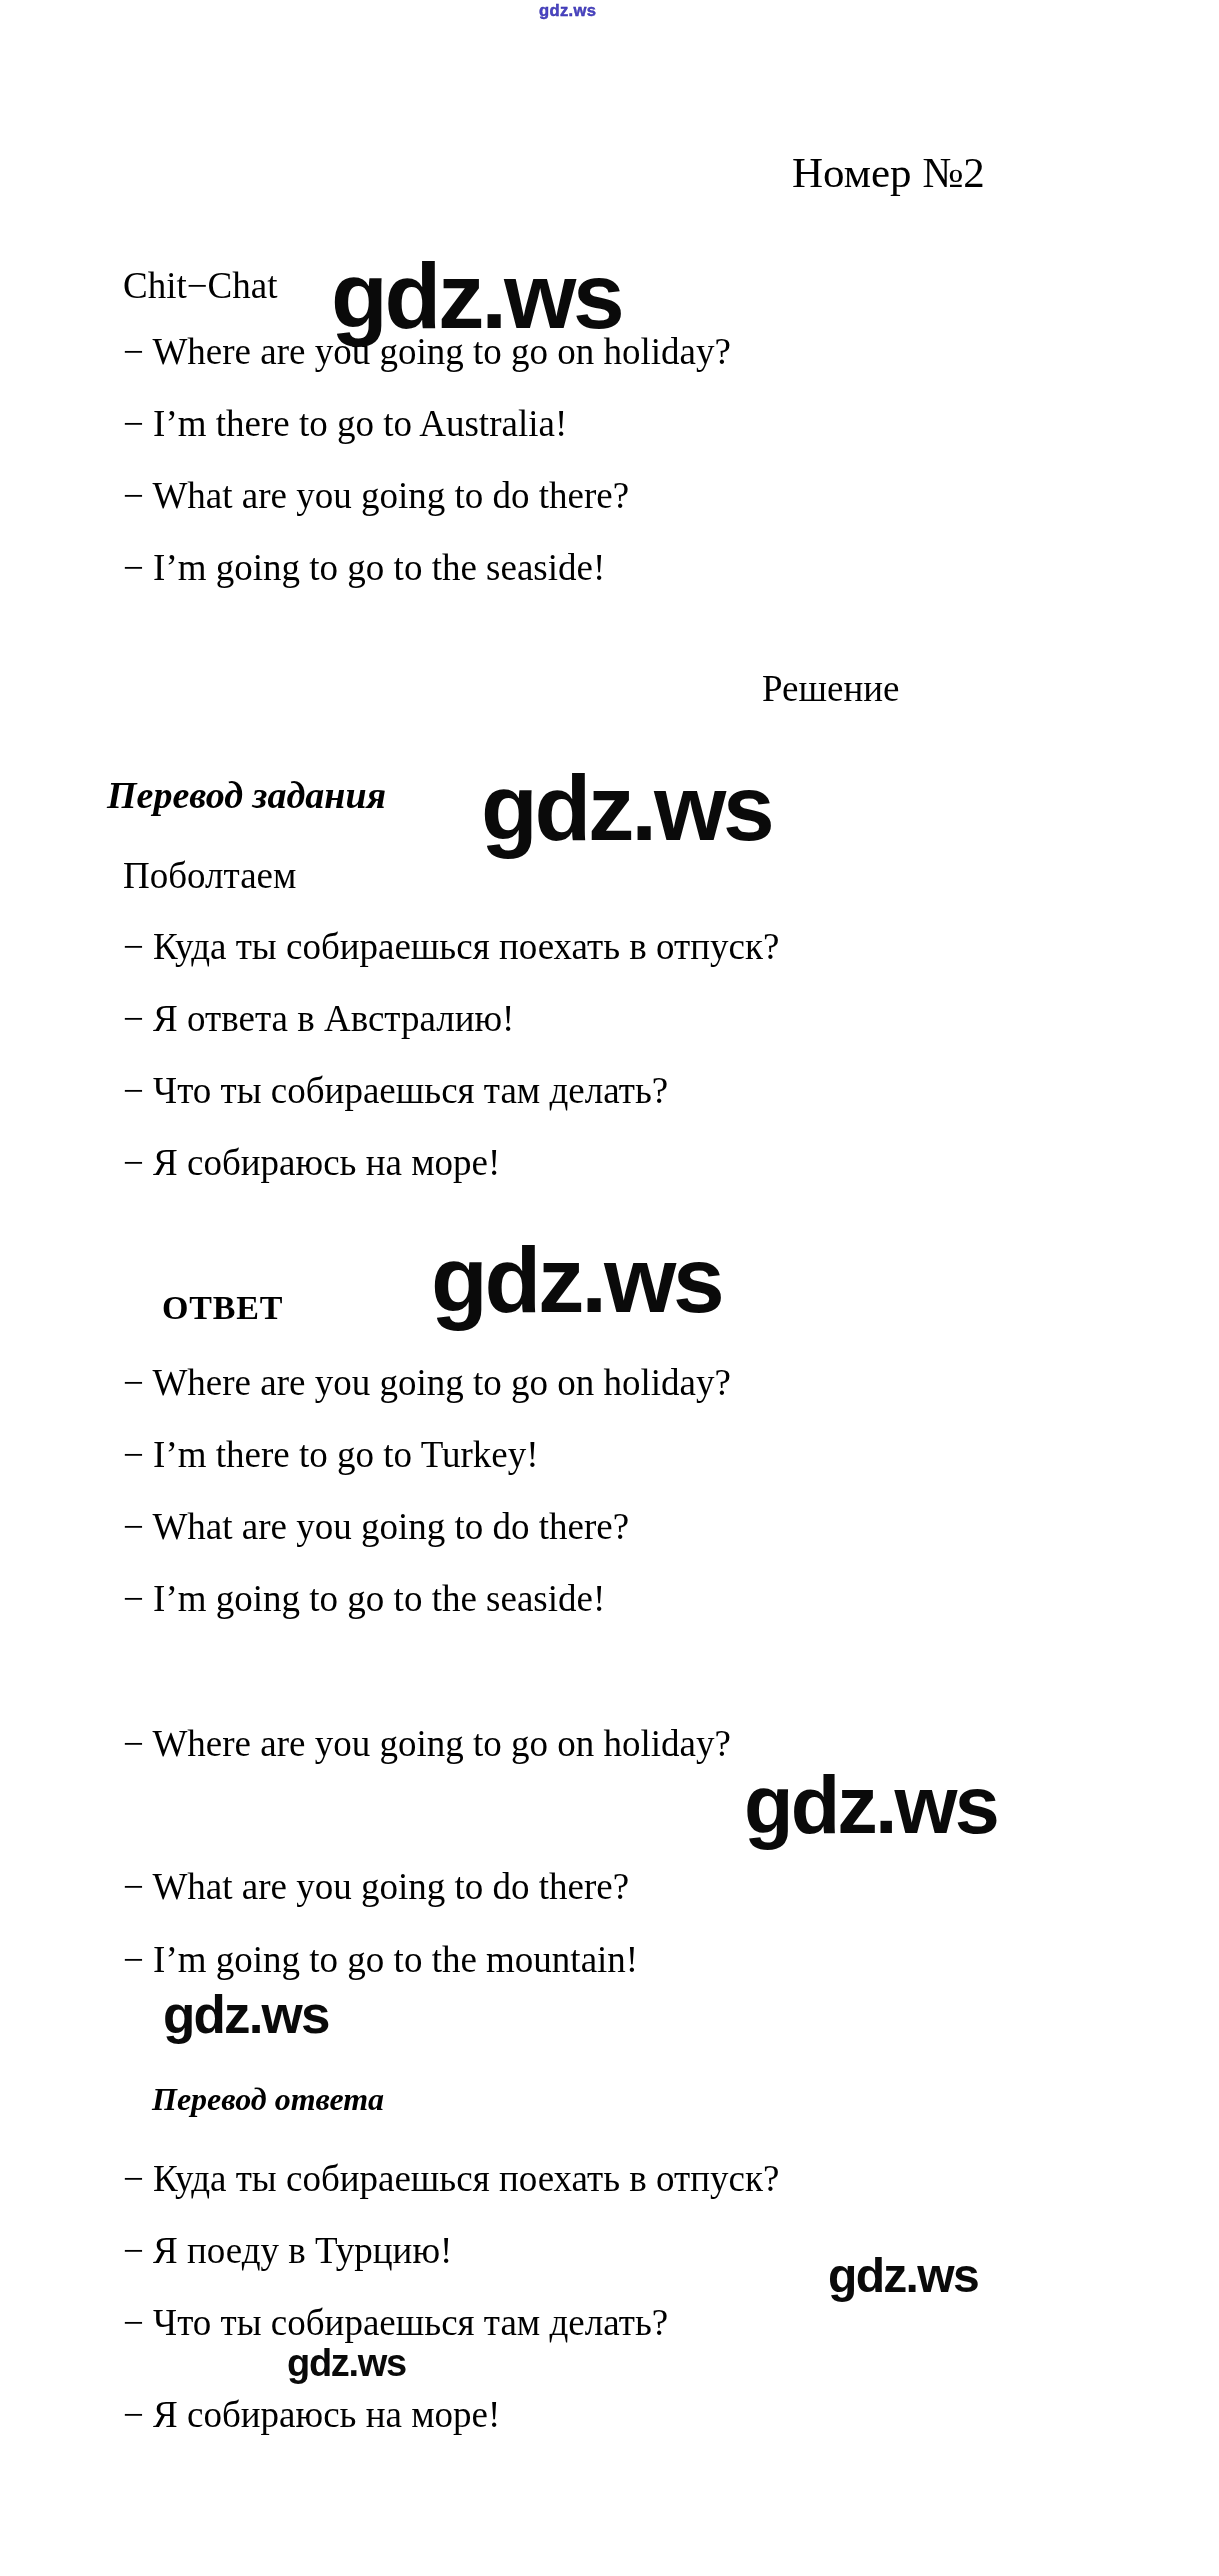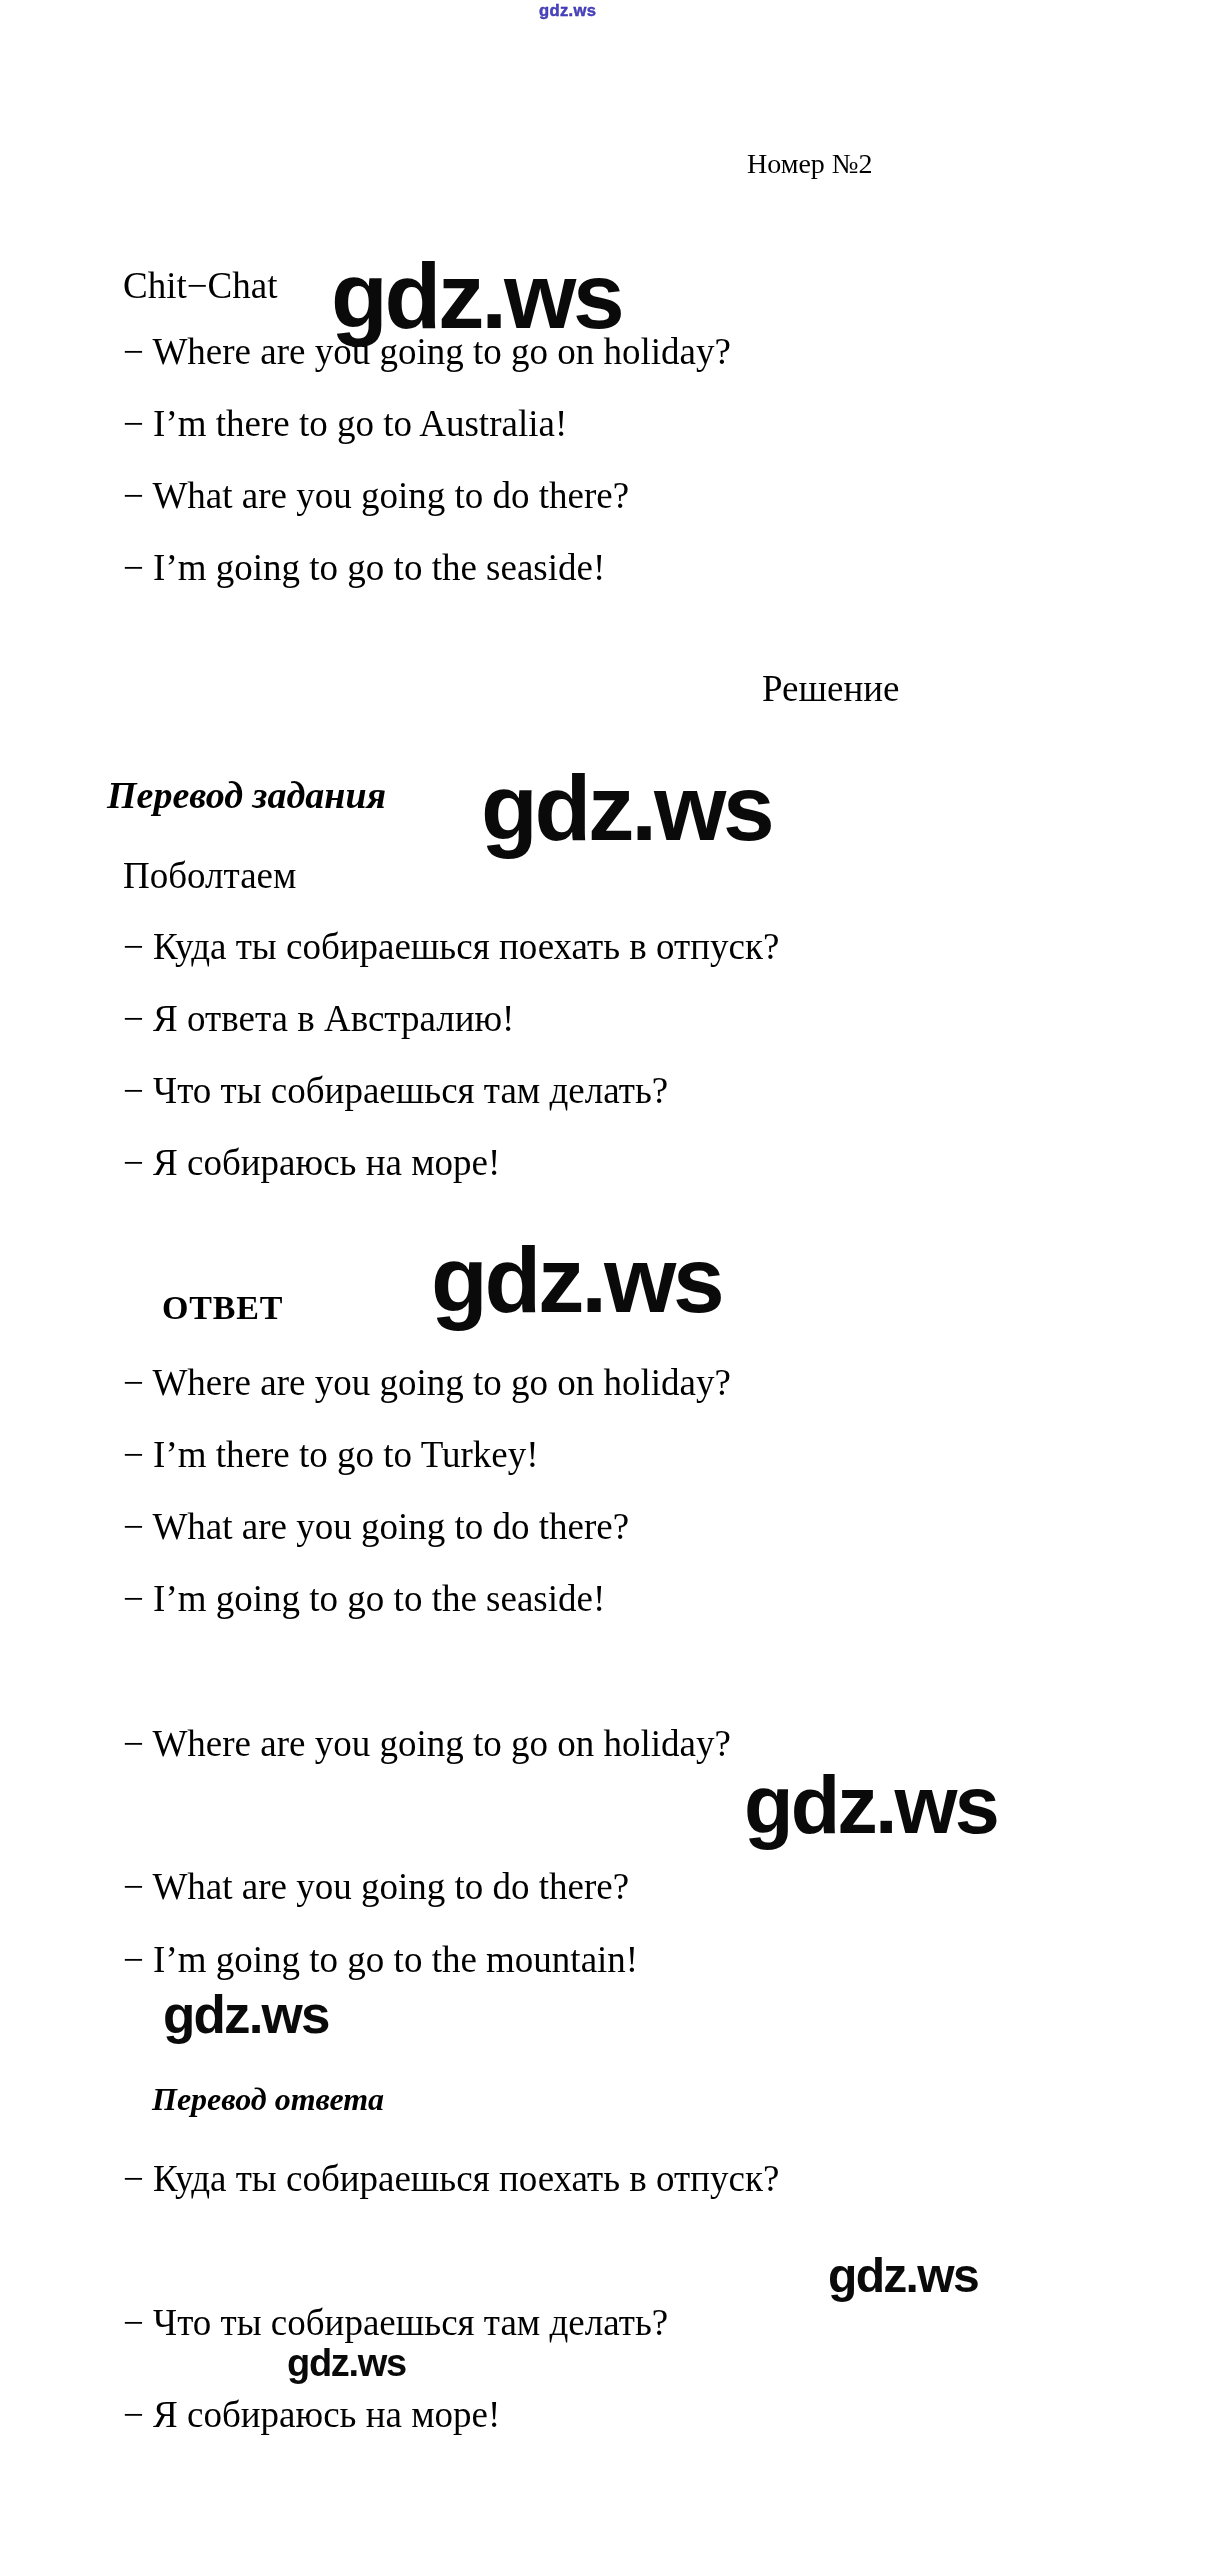--- a/index.html
+++ b/index.html
@@ -36,21 +36,21 @@
     -webkit-text-stroke:0.4px #2e2aa0;
   }
 </style>
 </head>
 <body>
 
 <div class="page">
 
   <div class="wm wm-top" style="top:3.3px;left:539px;font-size:16.6px;">gdz.ws</div>
 
-  <div class="t serif" style="top:148px;left:747px;font-size:28px;">Номер №2</div>
+  <div class="t serif" style="top:148px;left:792px;font-size:43px;">Номер №2</div>
 
   <div class="t serif" style="top:265px;left:123px;font-size:37px;">Chit−Chat</div>
   <div class="wm" style="top:250px;left:331px;font-size:93px;">gdz.ws</div>
 
   <div class="t serif" style="top:331px;left:123px;font-size:37px;">− Where are you going to go on holiday?</div>
   <div class="t serif" style="top:403px;left:123px;font-size:37px;">− I’m there to go to Australia!</div>
   <div class="t serif" style="top:475px;left:123px;font-size:37px;">− What are you going to do there?</div>
   <div class="t serif" style="top:547px;left:123px;font-size:37px;">− I’m going to go to the seaside!</div>
 
   <div class="t serif" style="top:668px;left:762px;font-size:37px;">Решение</div>
@@ -76,19 +76,20 @@
   <div class="t serif" style="top:1723px;left:123px;font-size:37px;">− Where are you going to go on holiday?</div>
   <div class="wm" style="top:1765px;left:744px;font-size:81px;">gdz.ws</div>
   <div class="t serif" style="top:1866px;left:123px;font-size:37px;">− What are you going to do there?</div>
   <div class="t serif" style="top:1939px;left:123px;font-size:37px;">− I’m going to go to the mountain!</div>
 
   <div class="wm" style="top:1988px;left:163px;font-size:53px;">gdz.ws</div>
 
   <div class="t serif bi" style="top:2081px;left:108px;font-size:32px;margin-left:44px;">Перевод ответа</div>
 
   <div class="t serif" style="top:2158px;left:123px;font-size:37px;">− Куда ты собираешься поехать в отпуск?</div>
+  <div class="t serif" style="top:2230px;left:123px;font-size:37px;">− Я поеду в Турцию!</div>
   <div class="wm" style="top:2252px;left:828px;font-size:48px;">gdz.ws</div>
   <div class="t serif" style="top:2302px;left:123px;font-size:37px;">− Что ты собираешься там делать?</div>
   <div class="wm" style="top:2344px;left:287px;font-size:38px;">gdz.ws</div>
   <div class="t serif" style="top:2394px;left:123px;font-size:37px;">− Я собираюсь на море!</div>
 
 </div>
 
 
 </body></html>

